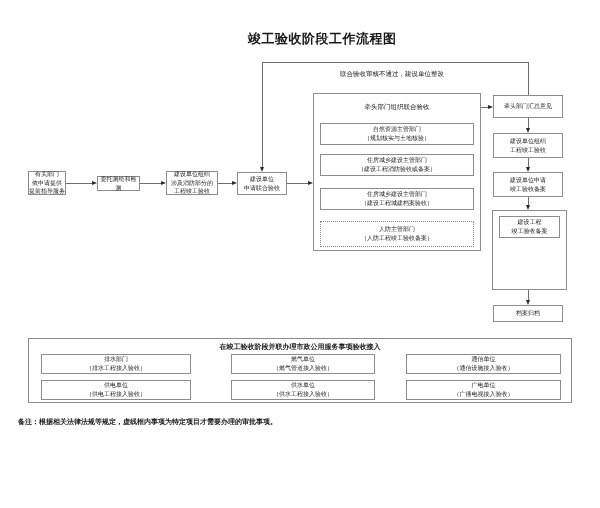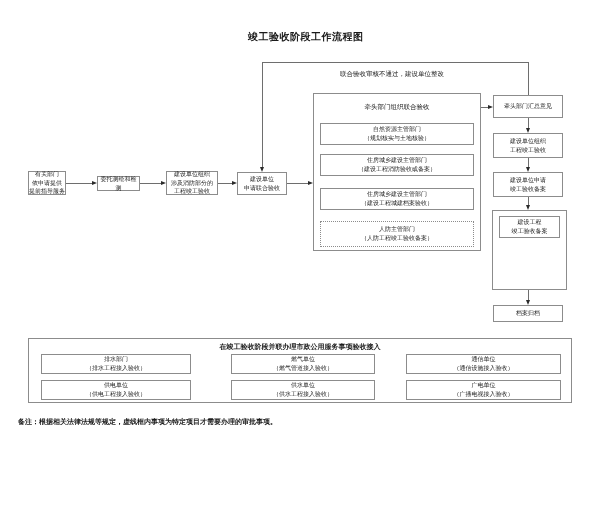--- a/index.html
+++ b/index.html
@@ -2,21 +2,21 @@
 <html><head>
 <meta charset="utf-8">
 <style>
   html,body{margin:0;padding:0;background:#fff;}
   #canvas{
     position:relative;width:600px;height:508px;background:#ffffff;
     font-family:"Liberation Sans","DejaVu Sans",sans-serif;color:#1a1a1a;
     overflow:hidden;
   }
   .ttl{
-    position:absolute;left:248px;top:30px;font-size:10px;font-weight:bold;
+    position:absolute;left:248px;top:30px;font-size:13px;font-weight:bold;
     letter-spacing:.5px;white-space:nowrap;
   }
   .bx{
     position:absolute;box-sizing:border-box;border:1px solid #8c8c8c;background:#fff;
     display:flex;align-items:center;justify-content:center;text-align:center;
     font-size:6px;line-height:1.45;white-space:pre-line;color:#1a1a1a;
   }
   .dashed{border-style:dotted;}
   .hl{position:absolute;height:1px;background:#6e6e6e;}
   .vl{position:absolute;width:1px;background:#6e6e6e;}

